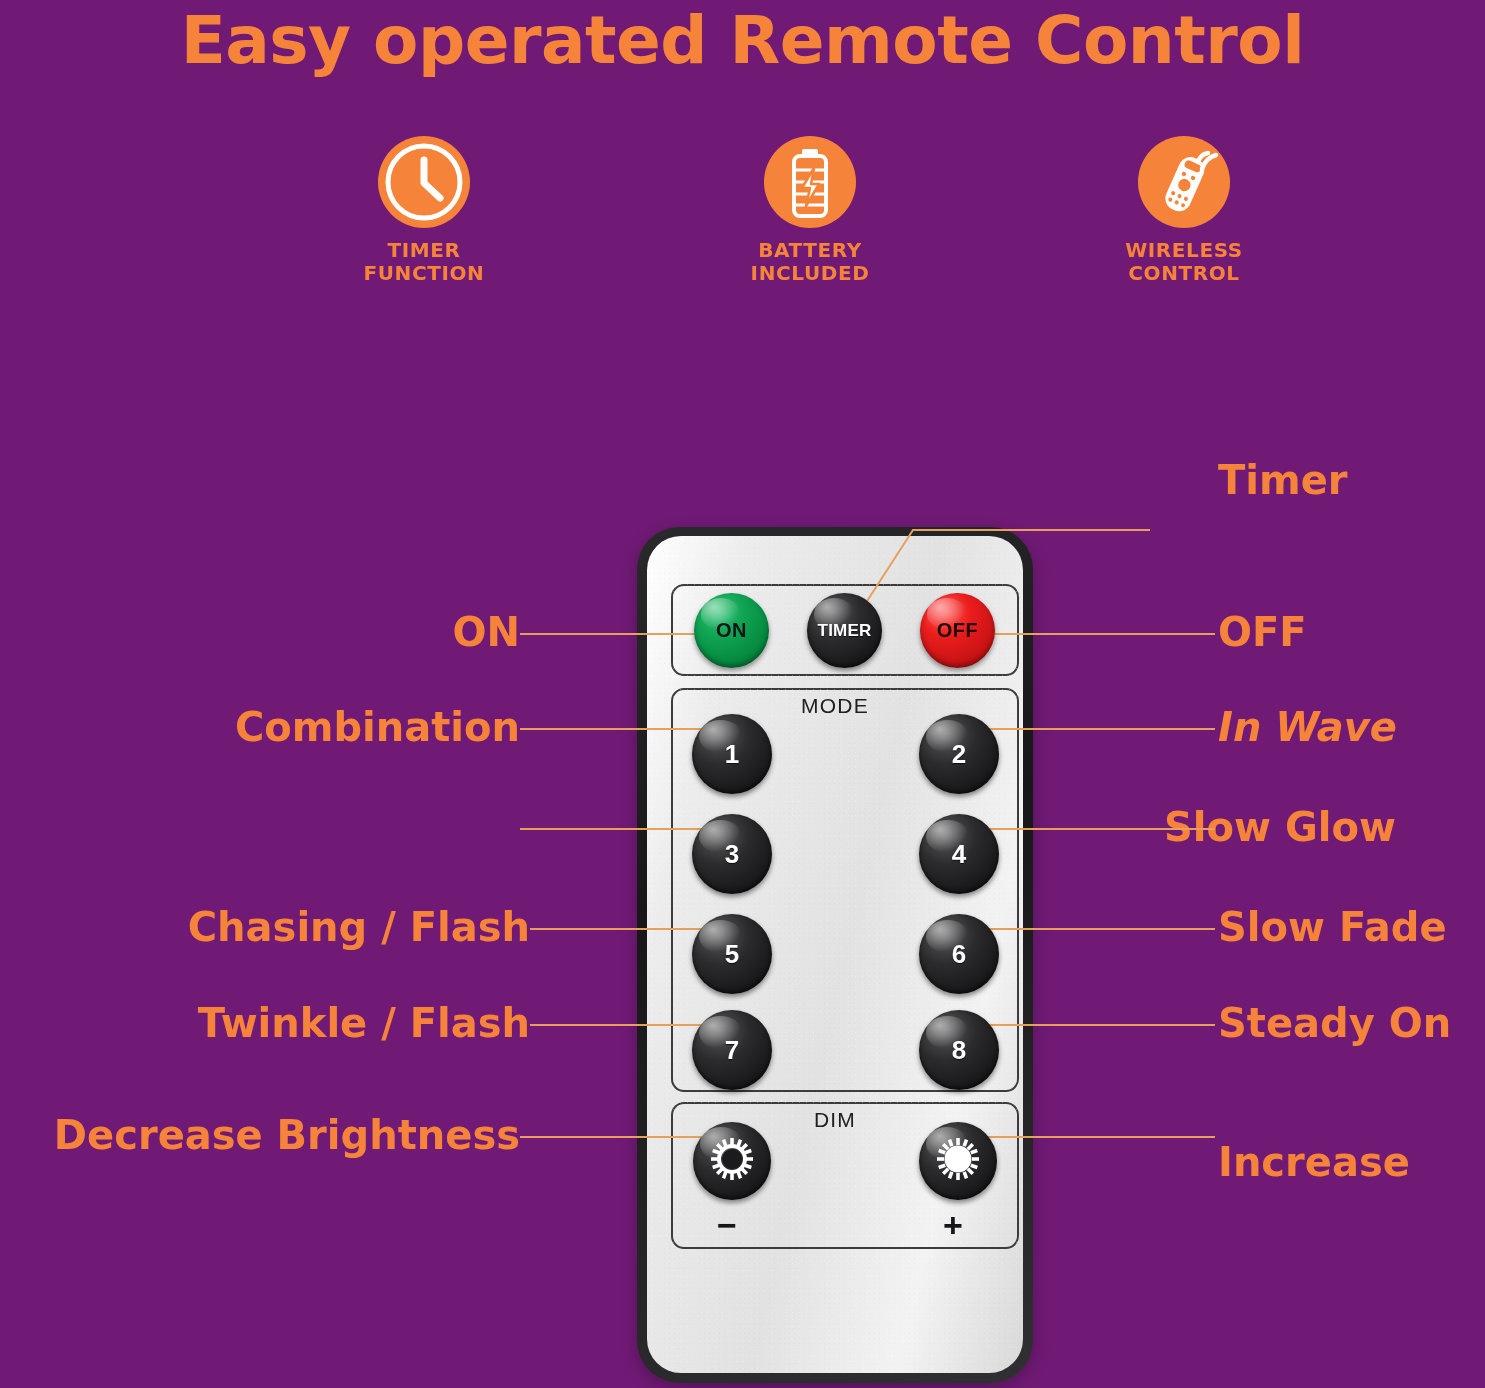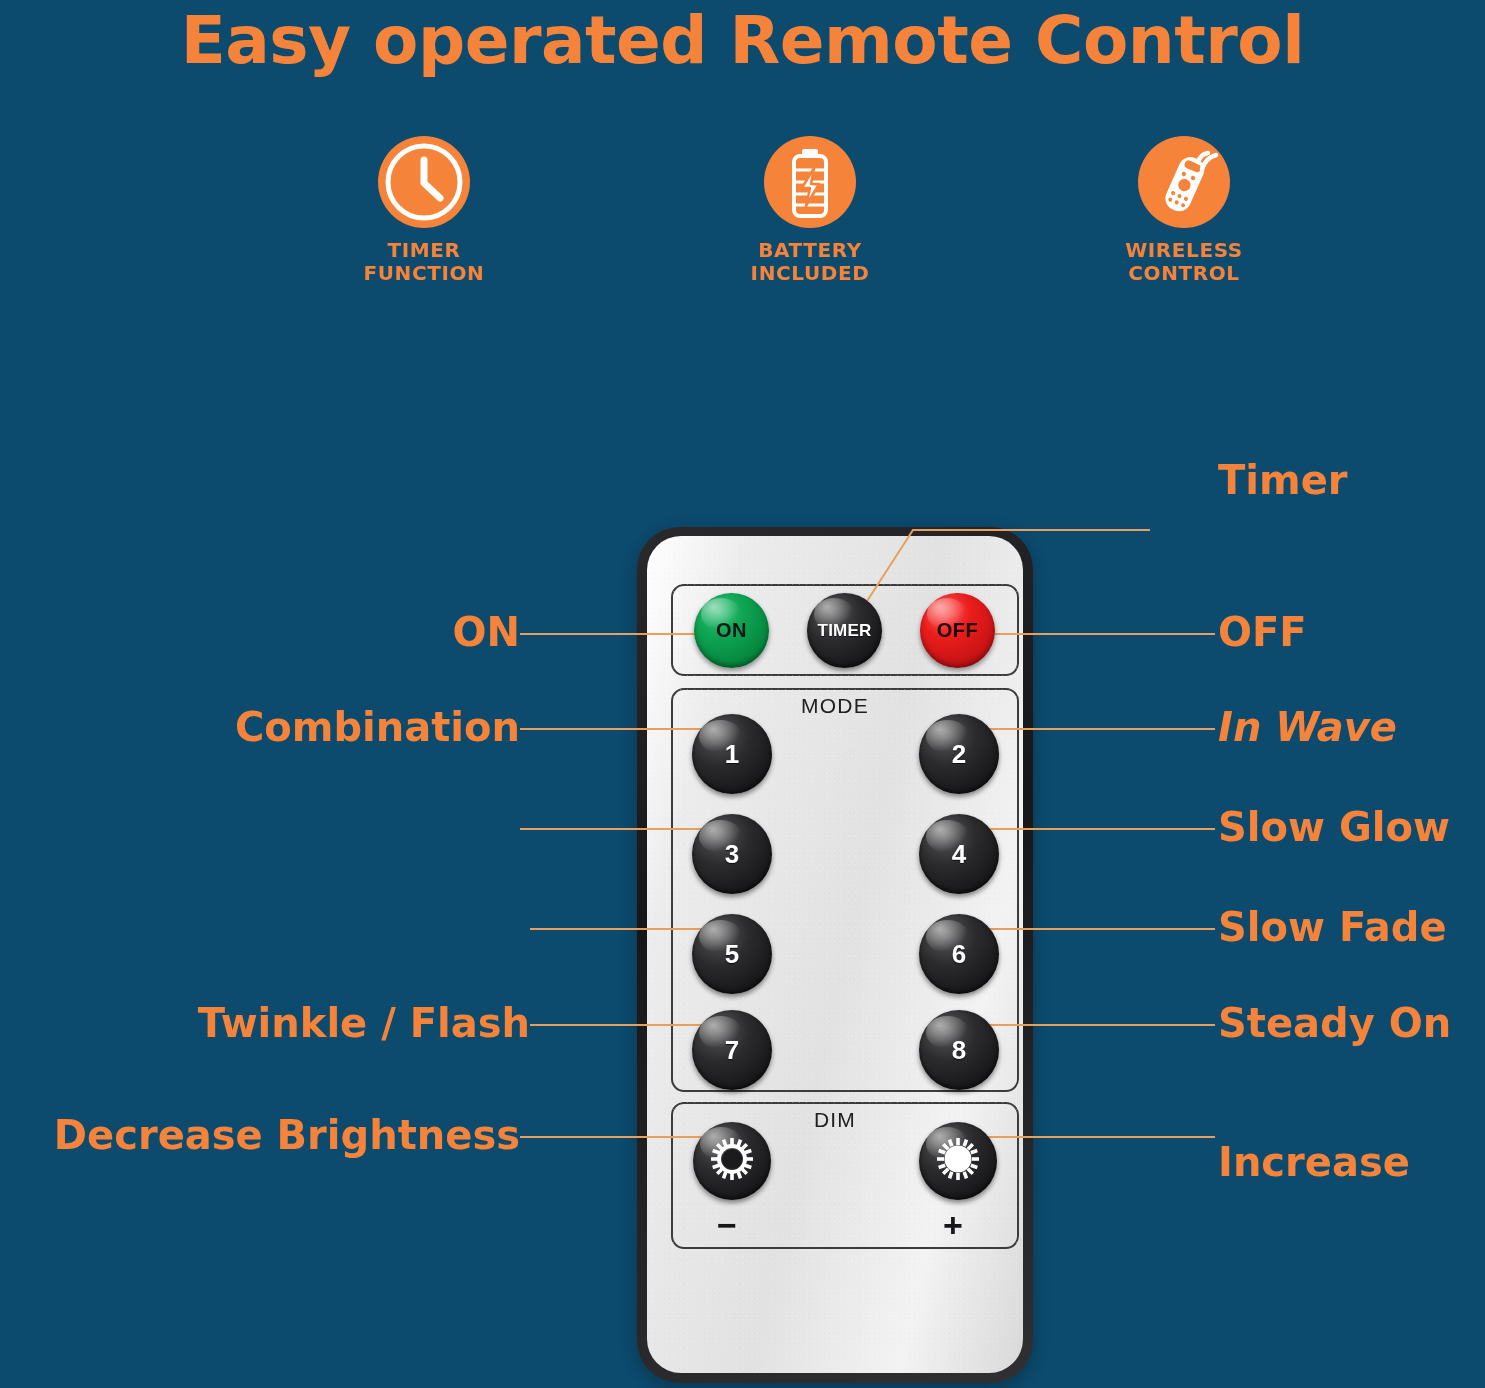--- a/index.html
+++ b/index.html
@@ -2,21 +2,21 @@
 <html><head>
 <meta charset="utf-8">
 <style>
   * { box-sizing: border-box; margin: 0; padding: 0; }
   html, body {
     width: 1485px; height: 1388px;
     background: #ffffff;
     font-family: "Liberation Sans", sans-serif;
     overflow: hidden;
   }
-  #stage { position: relative; width: 1485px; height: 1388px; background:#0c4a6e; }
+  #stage { position: relative; width: 1485px; height: 1388px; background:#701a75; }
 
   
   .headline {
     position: absolute; left: 0; top: 2px; width: 1485px;
     text-align: center;
     font-size: 66px; font-weight: 700; letter-spacing: -0.5px;
     color: #F5843A;
     font-family: "DejaVu Sans", sans-serif;
     white-space: nowrap;
   }
@@ -340,24 +340,25 @@
       </div>
 
       <div class="signlabel" id="sign-minus">−</div>
       <div class="signlabel" id="sign-plus">+</div>
 
     </div>
   </div>
 
   <div class="callout left" style="left:120px; top:612px; width:400px;">ON</div>
   <div class="callout left" style="left:120px; top:707px; width:400px;">Combination</div>
+  <div class="callout left" style="left:100px; top:907px; width:430px;">Chasing / Flash</div>
   <div class="callout left" style="left:100px; top:1003px; width:430px;">Twinkle / Flash</div>
   <div class="callout left" style="left:10px; top:1115px; width:510px;">Decrease Brightness</div>
 
   <div class="callout right" style="left:1218px; top:460px;">Timer</div>
   <div class="callout right" style="left:1218px; top:612px;">OFF</div>
   <div class="callout right" style="left:1218px; top:707px;font-style:italic;">In Wave</div>
-  <div class="callout right" style="left:1218px; top:807px;">Slow Glow</div>
+  <div class="callout right" style="left:1164px; top:807px;">Slow Glow</div>
   <div class="callout right" style="left:1218px; top:907px;">Slow Fade</div>
   <div class="callout right" style="left:1218px; top:1003px;">Steady On</div>
   <div class="callout right" style="left:1218px; top:1114px;margin-top:28px;">Increase</div>
 
 </div>
 
 </body></html>

